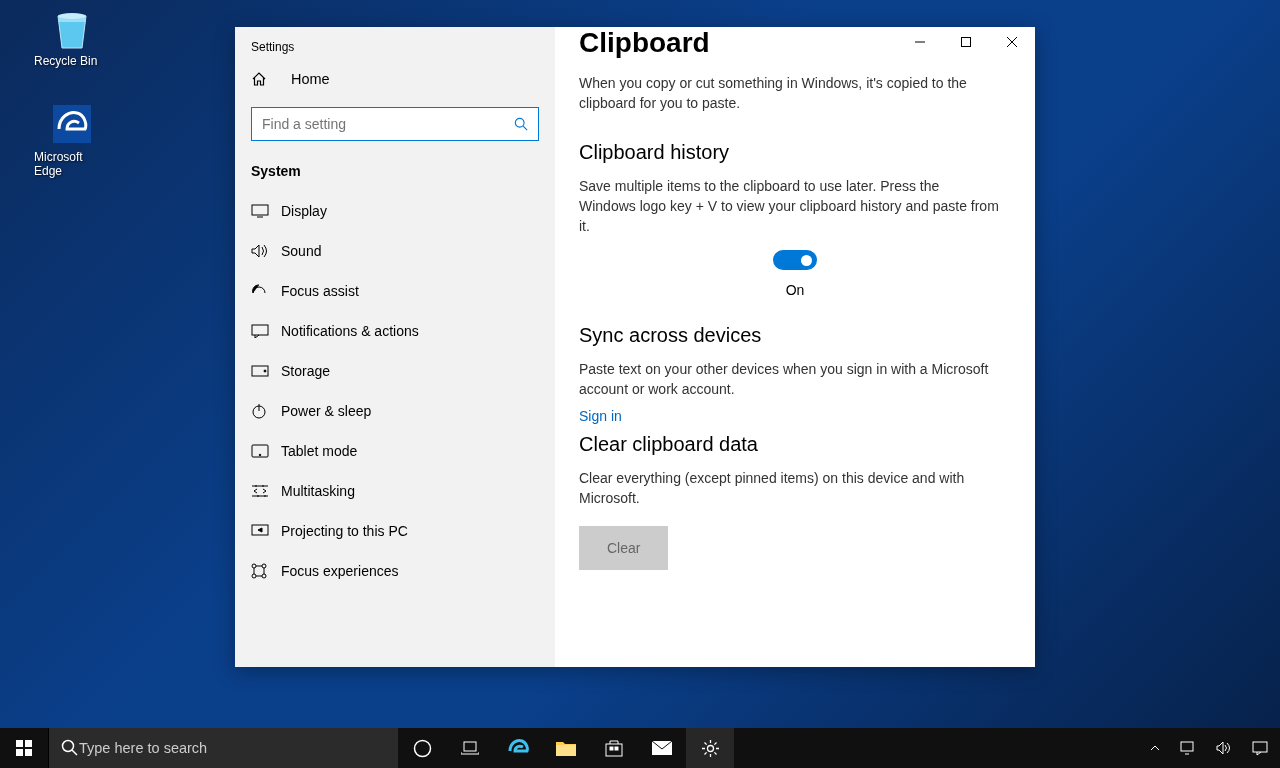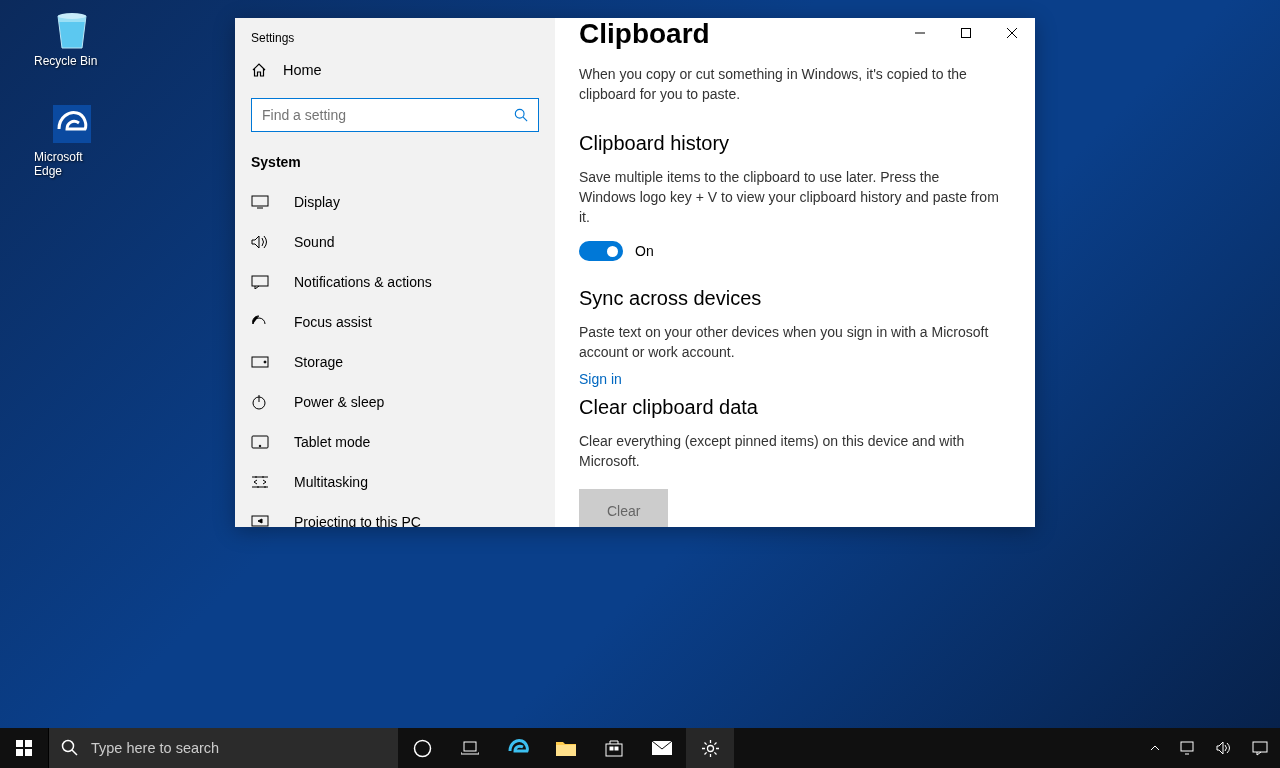--- a/index.html
+++ b/index.html
@@ -4,50 +4,50 @@
 <style>
 * { margin: 0; padding: 0; box-sizing: border-box; font-family: "Segoe UI", Arial, sans-serif; }
 body { width: 1280px; height: 768px; overflow: hidden; background: linear-gradient(135deg, #0b2a5c 0%, #0a3f8a 40%, #0a3f8a 60%, #072048 100%); position: relative; }
 
 
 .desktop-icon { position: absolute; width: 76px; text-align: left; color: #fff; font-size: 12px; cursor: pointer; margin-left: 30px; }
 .desktop-icon .icon-box { width: 48px; height: 48px; margin: 0 auto 2px; display: flex; align-items: center; justify-content: center; }
 .desktop-icon .label { text-shadow: 1px 1px 2px rgba(0,0,0,.7); line-height: 14px; }
 
 
-.settings-window { position: absolute; left: 235px; top: 18px; width: 800px; height: 509px; background: #7f1d1d; display: flex; box-shadow: 0 4px 20px rgba(0,0,0,.3); }
+.settings-window { position: absolute; left: 235px; top: 27px; width: 800px; height: 640px; background: #7f1d1d; display: flex; box-shadow: 0 4px 20px rgba(0,0,0,.3); }
 .sidebar { width: 320px; background: #f2f2f2; display: flex; flex-direction: column; padding-top: 8px; }
 .titlebar { font-size: 12px; color: #000; padding: 0 16px; height: 24px; display: flex; align-items: center; }
-.home-row { display: flex; gap: 16px; padding: 12px 16px; font-size: 14.5px; cursor: pointer; }
+.home-row { display: flex; gap: 24px; padding: 12px 16px; font-size: 14.5px; cursor: pointer; }
 .search-box { margin: 8px 16px 12px; border: 1px solid #0078d7; background: #fff; display: flex; align-items: center; padding: 16px 10px; height: 33px; }
 .search-box input { border: none; outline: none; flex: 1; font-size: 14px; color: #666; background: transparent; }
 .search-box .sicon { color: #0078d7; font-size: 14px; }
 .category-header { font-weight: 600; font-size: 14px; padding: 10px 16px 12px; }
 .nav-list { overflow-y: auto; flex: 1; }
-.nav-item { display: flex; align-items: center; gap: 25px; padding: 12px 16px; font-size: 14px; cursor: pointer; }
+.nav-item { display: flex; align-items: center; gap: 12px; padding: 12px 16px; font-size: 14px; cursor: pointer; }
 .nav-item .nicon { width: 18px; text-align: center; }
 
 .content { flex: 1; background: #fff; position: relative; padding: 0 24px; overflow: hidden; }
 .win-controls { position: absolute; right: 0; top: 0; display: flex; }
 .win-btn { width: 46px; height: 30px; display: flex; align-items: center; justify-content: center; cursor: pointer; font-size: 11px; }
 
 .page-title { font-size: 28px; font-weight: 700; margin-bottom: 14px; }
 .desc { font-size: 14px; color: #333; line-height: 20px; margin-bottom: 28px; max-width: 420px; }
 .section-title { font-size: 20px; font-weight: 400; margin-bottom: 12px; margin-top: 8px; }
-.toggle-row { display: flex; align-items: center; gap: 12px; margin-bottom: 26px; }
+.toggle-row { display: flex; align-items: center; gap: 12px; margin-bottom: 26px; flex-direction: column; }
 .toggle { width: 44px; height: 20px; border-radius: 10px; background: #0078d7; position: relative; cursor: pointer; }
 .toggle .knob { position: absolute; width: 11px; height: 11px; background: #fff; border-radius: 50%; top: 4.5px; right: 5px; }
 .toggle-label { font-size: 14px; }
 .link { color: #0067c0; font-size: 14px; cursor: pointer; display: inline-block; }
 .clear-btn { background: #ccc; color: #666; border: none; padding: 14px 28px; font-size: 14px; cursor: default; }
 
 
 .taskbar { position: absolute; bottom: 0; left: 0; right: 0; height: 40px; background: #101010; display: flex; align-items: stretch; color: #fff; }
 .start-btn { width: 48px; display: flex; align-items: center; justify-content: center; cursor: pointer; }
-.search-bar { width: 350px; background: #2b2b2b; display: flex; align-items: center; padding: 0 12px; gap: 12px; cursor: text; border-left: 1px solid #000; }
+.search-bar { width: 350px; background: #2b2b2b; display: flex; align-items: center; padding: 0 12px; cursor: text; border-left: 1px solid #000; }
 .search-bar .stext { color: #ccc; font-size: 14.5px; }
 .tb-icons { display: flex; }
 .tb-icon { width: 48px; display: flex; align-items: center; justify-content: center; cursor: pointer; font-size: 18px; }
 .tb-icon.active { background: #272727; }
 .tray { margin-left: auto; display: flex; align-items: center; gap: 12px; padding: 0 8px; font-size: 14px; }
 .tray-item { cursor: pointer; padding: 0 4px; }
 
 svg { display: block; }
 </style>
 </head>
@@ -109,35 +109,35 @@
         <span class="nicon">
             <svg width="18" height="14" viewBox="0 0 18 14" stroke="#000" fill="none">
               <path d="M1 5 H4 L8 1 V13 L4 9 H1 Z"></path>
               <path d="M11 3 Q14 7 11 11 M13 1 Q18 7 13 13"></path>
             </svg>
           </span>
         <span>Sound</span>
       </div>
       <div class="nav-item">
         <span class="nicon">
-            <svg width="18" height="14" viewBox="0 0 18 14" stroke="#000" fill="none">
-              <rect x="1" y="1" width="16" height="10"></rect>
-              <path d="M4 11 L4 14 L8 11"></path>
-            </svg>
-          </span>
-        <span>Notifications &amp; actions</span>
-      </div>
-      <div class="nav-item">
-        <span class="nicon">
             <svg width="16" height="16" viewBox="0 0 16 16" stroke="#000" fill="none">
               <path d="M2 10 A6 6 0 0 1 14 10"></path>
               <path d="M8 2 A6 6 0 0 0 2 10" fill="#000"></path>
             </svg>
           </span>
         <span>Focus assist</span>
+      </div>
+      <div class="nav-item">
+        <span class="nicon">
+            <svg width="18" height="14" viewBox="0 0 18 14" stroke="#000" fill="none">
+              <rect x="1" y="1" width="16" height="10"></rect>
+              <path d="M4 11 L4 14 L8 11"></path>
+            </svg>
+          </span>
+        <span>Notifications &amp; actions</span>
       </div>
       <div class="nav-item">
         <span class="nicon">
             <svg width="18" height="12" viewBox="0 0 18 12" stroke="#000" fill="none">
               <rect x="1" y="1" width="16" height="10"></rect>
               <circle cx="14" cy="6" r="1" fill="#000"></circle>
             </svg>
           </span>
         <span>Storage</span>
       </div>

